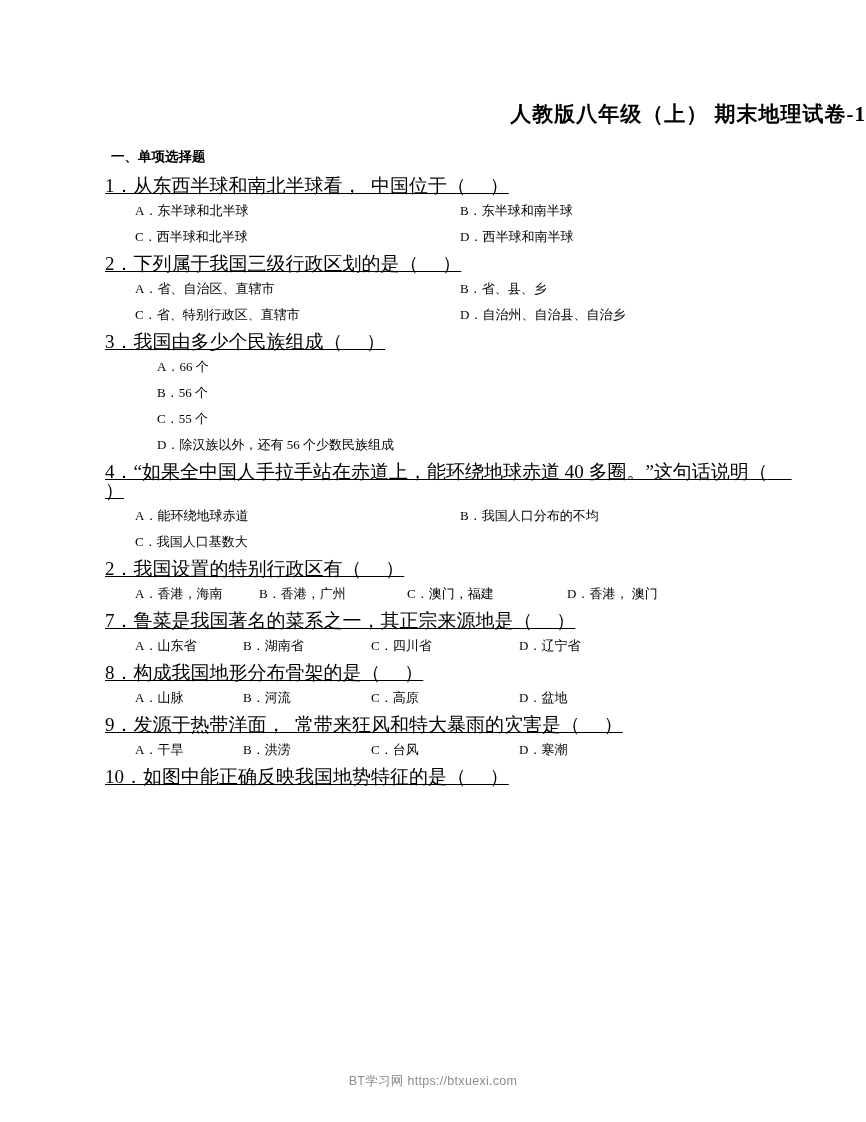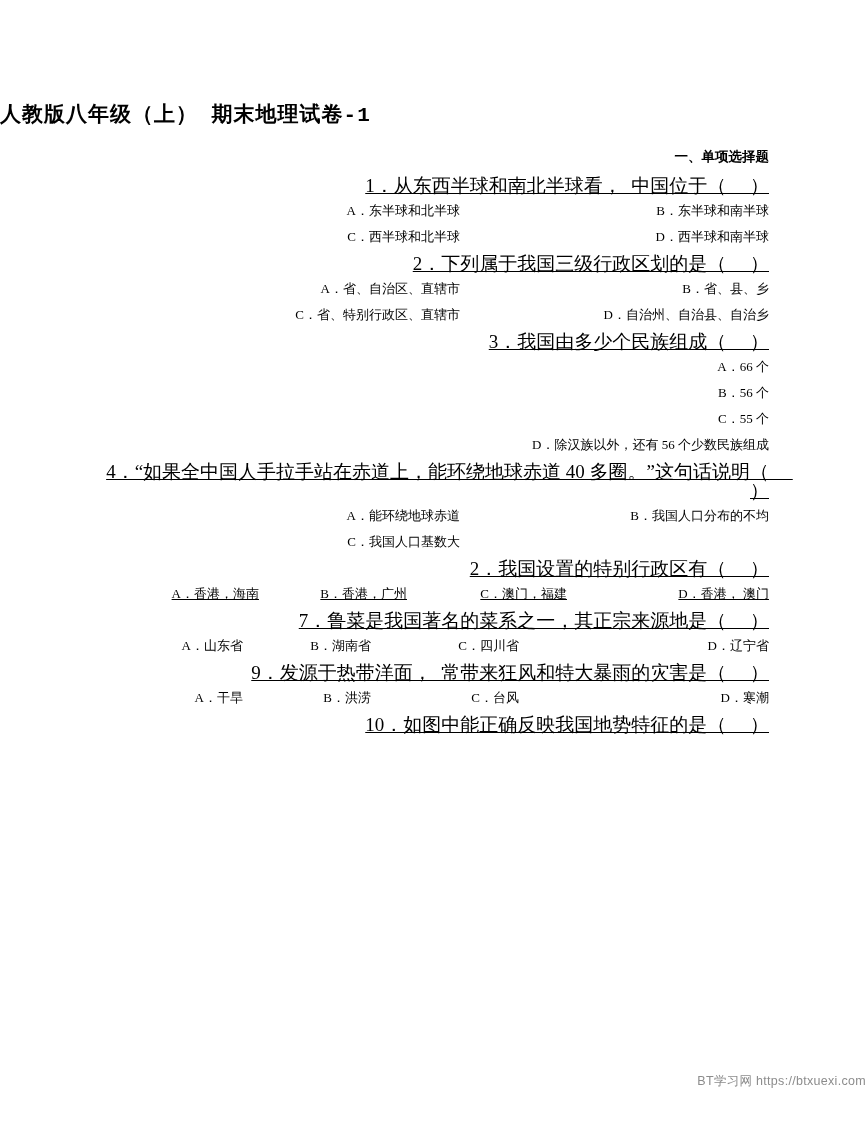--- a/index.html
+++ b/index.html
@@ -16,35 +16,34 @@
     overflow: hidden;
   }
   .page {
     position: relative;
     width: 866px;
     height: 1122px;
     box-sizing: border-box;
     padding: 0;
   }
   .doc-title {
-    text-align: left;
+    text-align: right;
     font-size: 21px;
     font-weight: bold;
     letter-spacing: 1px;
     margin: 0;
     padding-top: 100px;
-    font-family: Liberation Mono, monospace;
+    font-family: Liberation Serif, serif;
   }
   .content {
     margin: 0 auto;
     width: 672px;
     padding-top: 22px;
     font-size: 13.5px;
     line-height: 1.0;
-    text-align: right;
   }
   .section-heading {
     font-weight: bold;
     font-size: 13.5px;
     margin: 0 0 12px 14px;
     font-family: "DejaVu Serif", "Liberation Serif", serif;
   }
   .question {
     margin-bottom: 6px;
   }
@@ -66,41 +65,40 @@
   }
   
   .opt-grid4 {
     display: grid;
     grid-template-columns: 108px 128px 148px 1fr;
     row-gap: 13px;
     margin-left: 38px;
   }
   .opt-grid4.wide {
     grid-template-columns: 124px 148px 160px 1fr;
-    text-decoration: underline;
   }
   
   .opt-stack div {
-    margin-left: 36px;
+    margin-left: 60px;
     margin-bottom: 13px;
   }
   .opt-stack div:last-child {
     margin-bottom: 0;
   }
   .opt {
     font-size: 13px;
     white-space: nowrap;
   }
   .tight div { margin-bottom: 8px; }
   .footer {
     position: absolute;
     left: 0;
     right: 0;
     bottom: 32px;
-    text-align: right;
+    text-align: center;
     font-size: 12.5px;
     color: #8c8c8c;
     font-family: "Liberation Sans", sans-serif;
     letter-spacing: 0.3px;
   }
 </style>
 </head>
 <body>
 
 <div class="page">
@@ -164,20 +162,29 @@
     <div class="question">
       <div class="q-stem">7．鲁菜是我国著名的菜系之一，其正宗来源地是（     ）</div>
       <div class="options opt-grid4">
         <div class="opt">A．山东省</div>
         <div class="opt">B．湖南省</div>
         <div class="opt">C．四川省</div>
         <div class="opt">D．辽宁省</div>
       </div>
     </div>
 
+    <div class="question">
+      <div class="q-stem">8．构成我国地形分布骨架的是（     ）</div>
+      <div class="options opt-grid4">
+        <div class="opt">A．山脉</div>
+        <div class="opt">B．河流</div>
+        <div class="opt">C．高原</div>
+        <div class="opt">D．盆地</div>
+      </div>
+    </div>
 
     <div class="question">
       <div class="q-stem">9．发源于热带洋面，  常带来狂风和特大暴雨的灾害是（     ）</div>
       <div class="options opt-grid4">
         <div class="opt">A．干旱</div>
         <div class="opt">B．洪涝</div>
         <div class="opt">C．台风</div>
         <div class="opt">D．寒潮</div>
       </div>
     </div>

